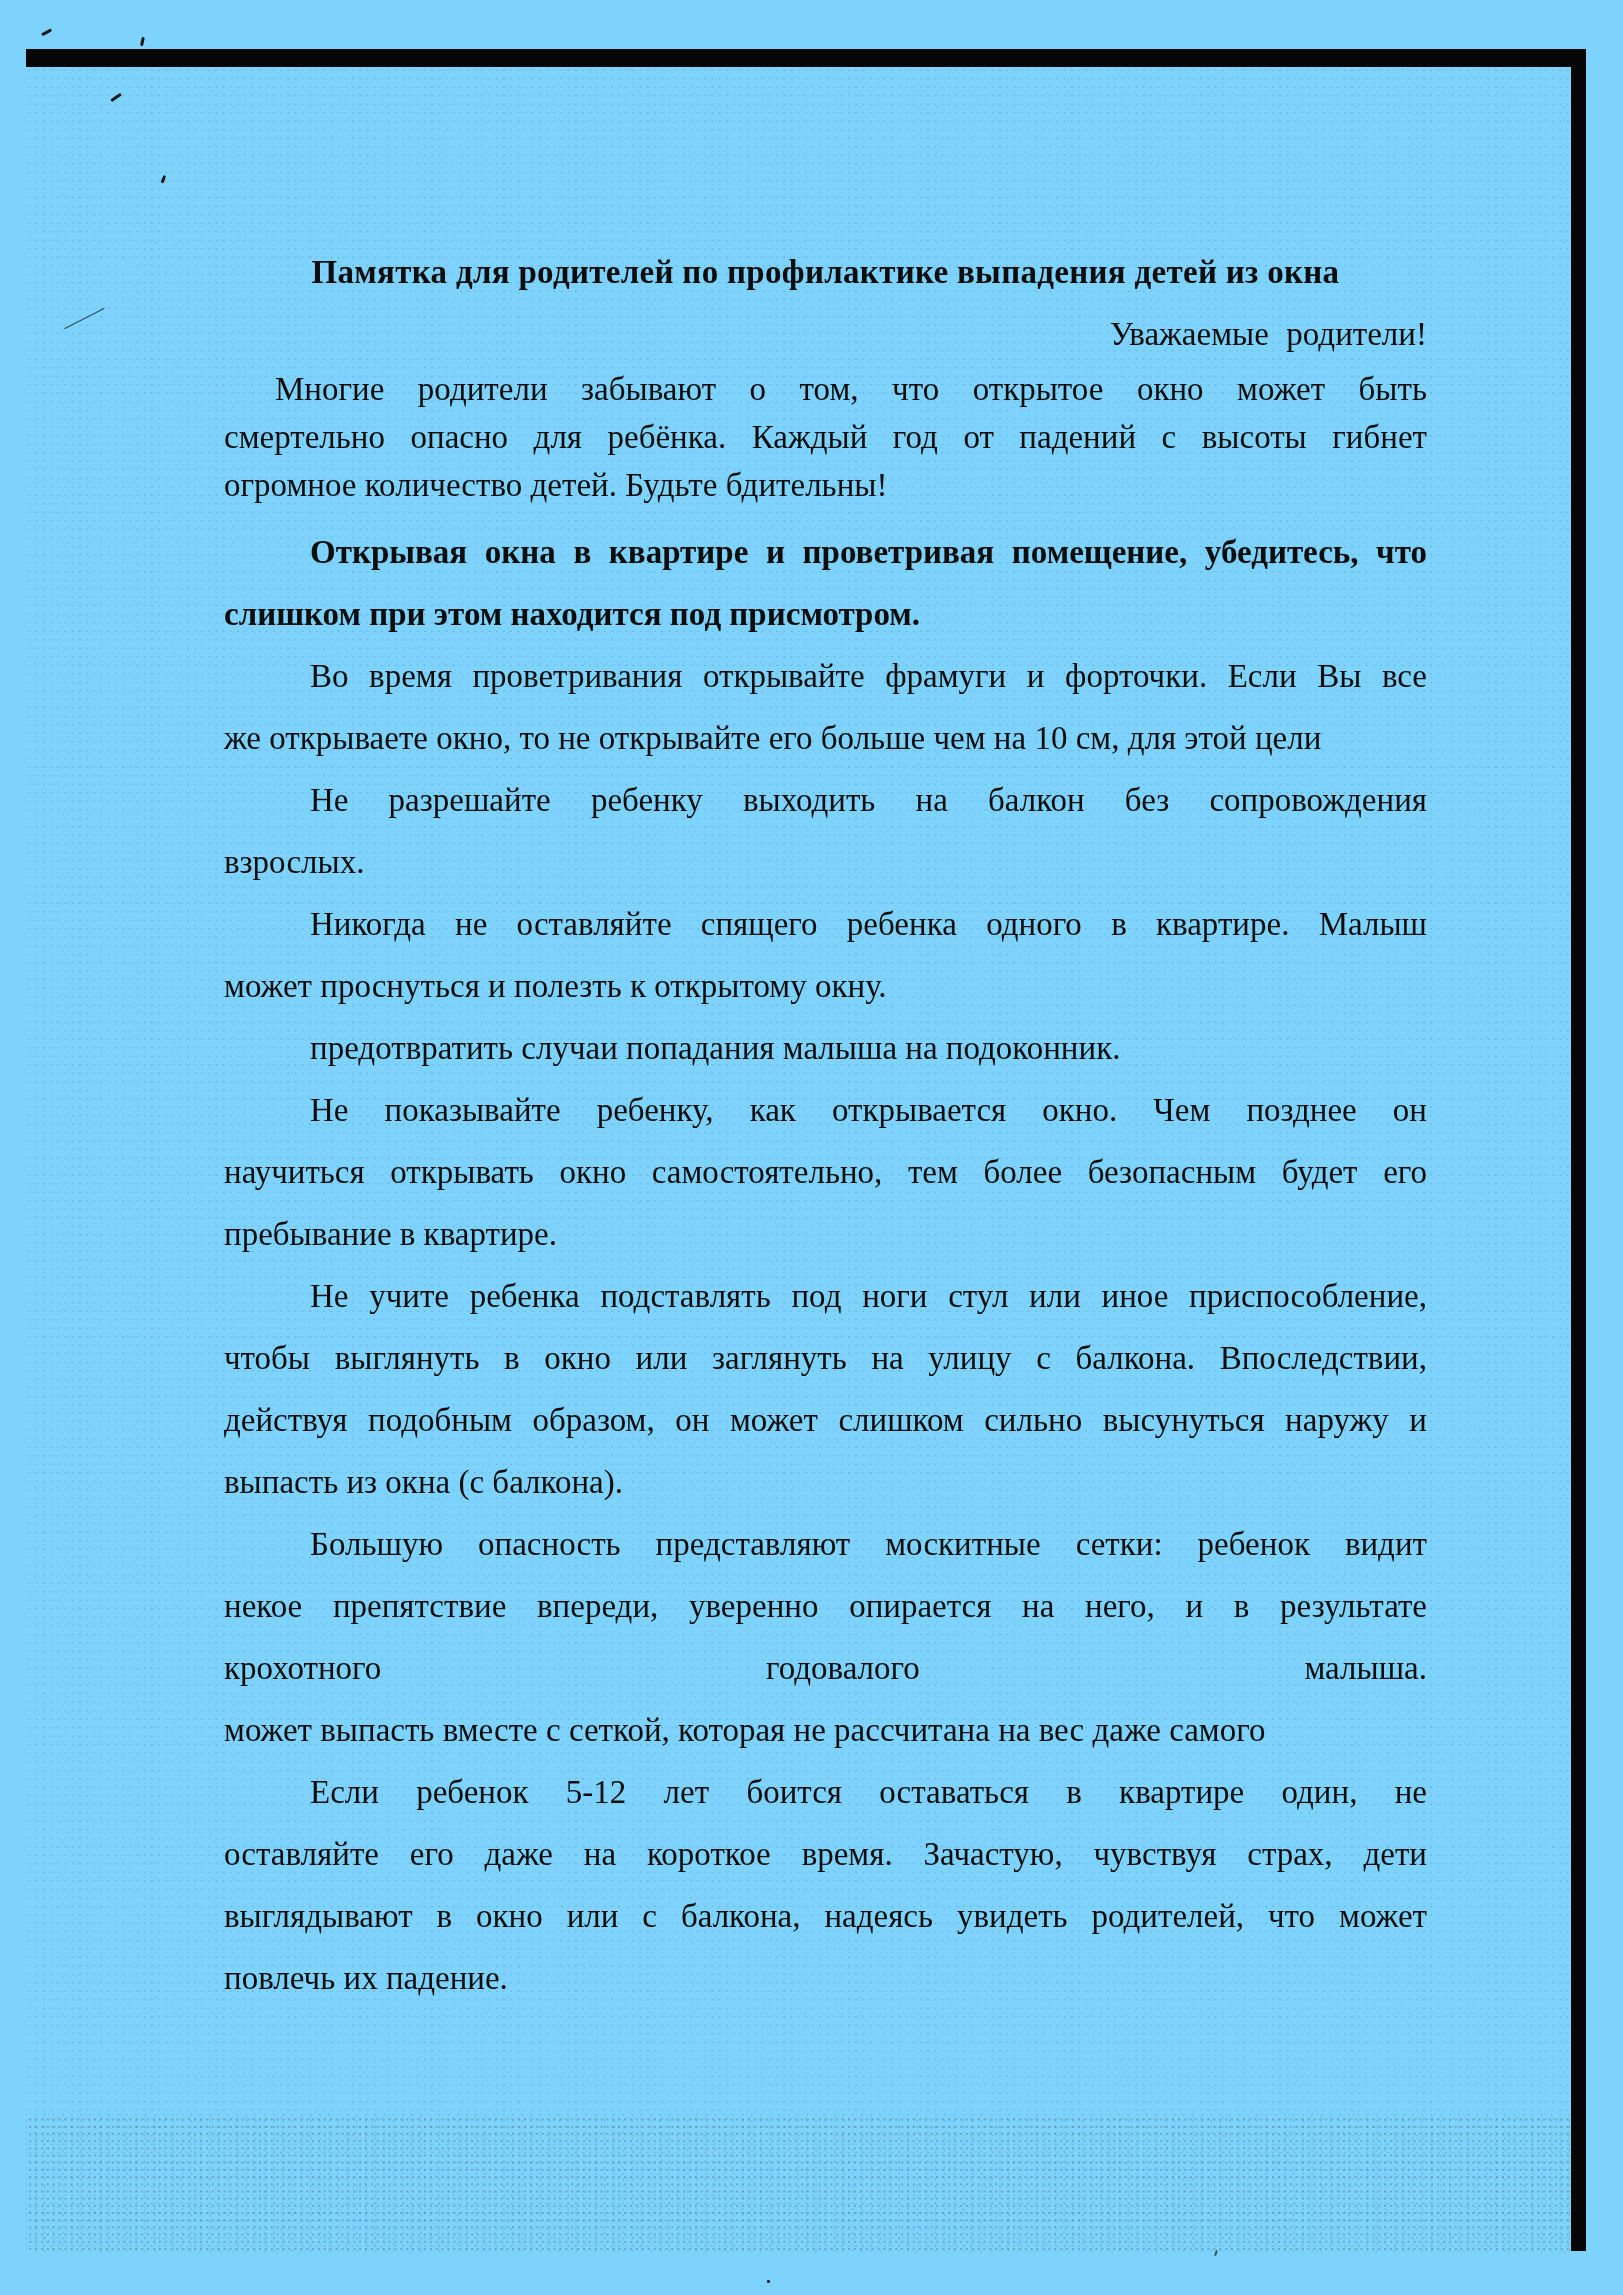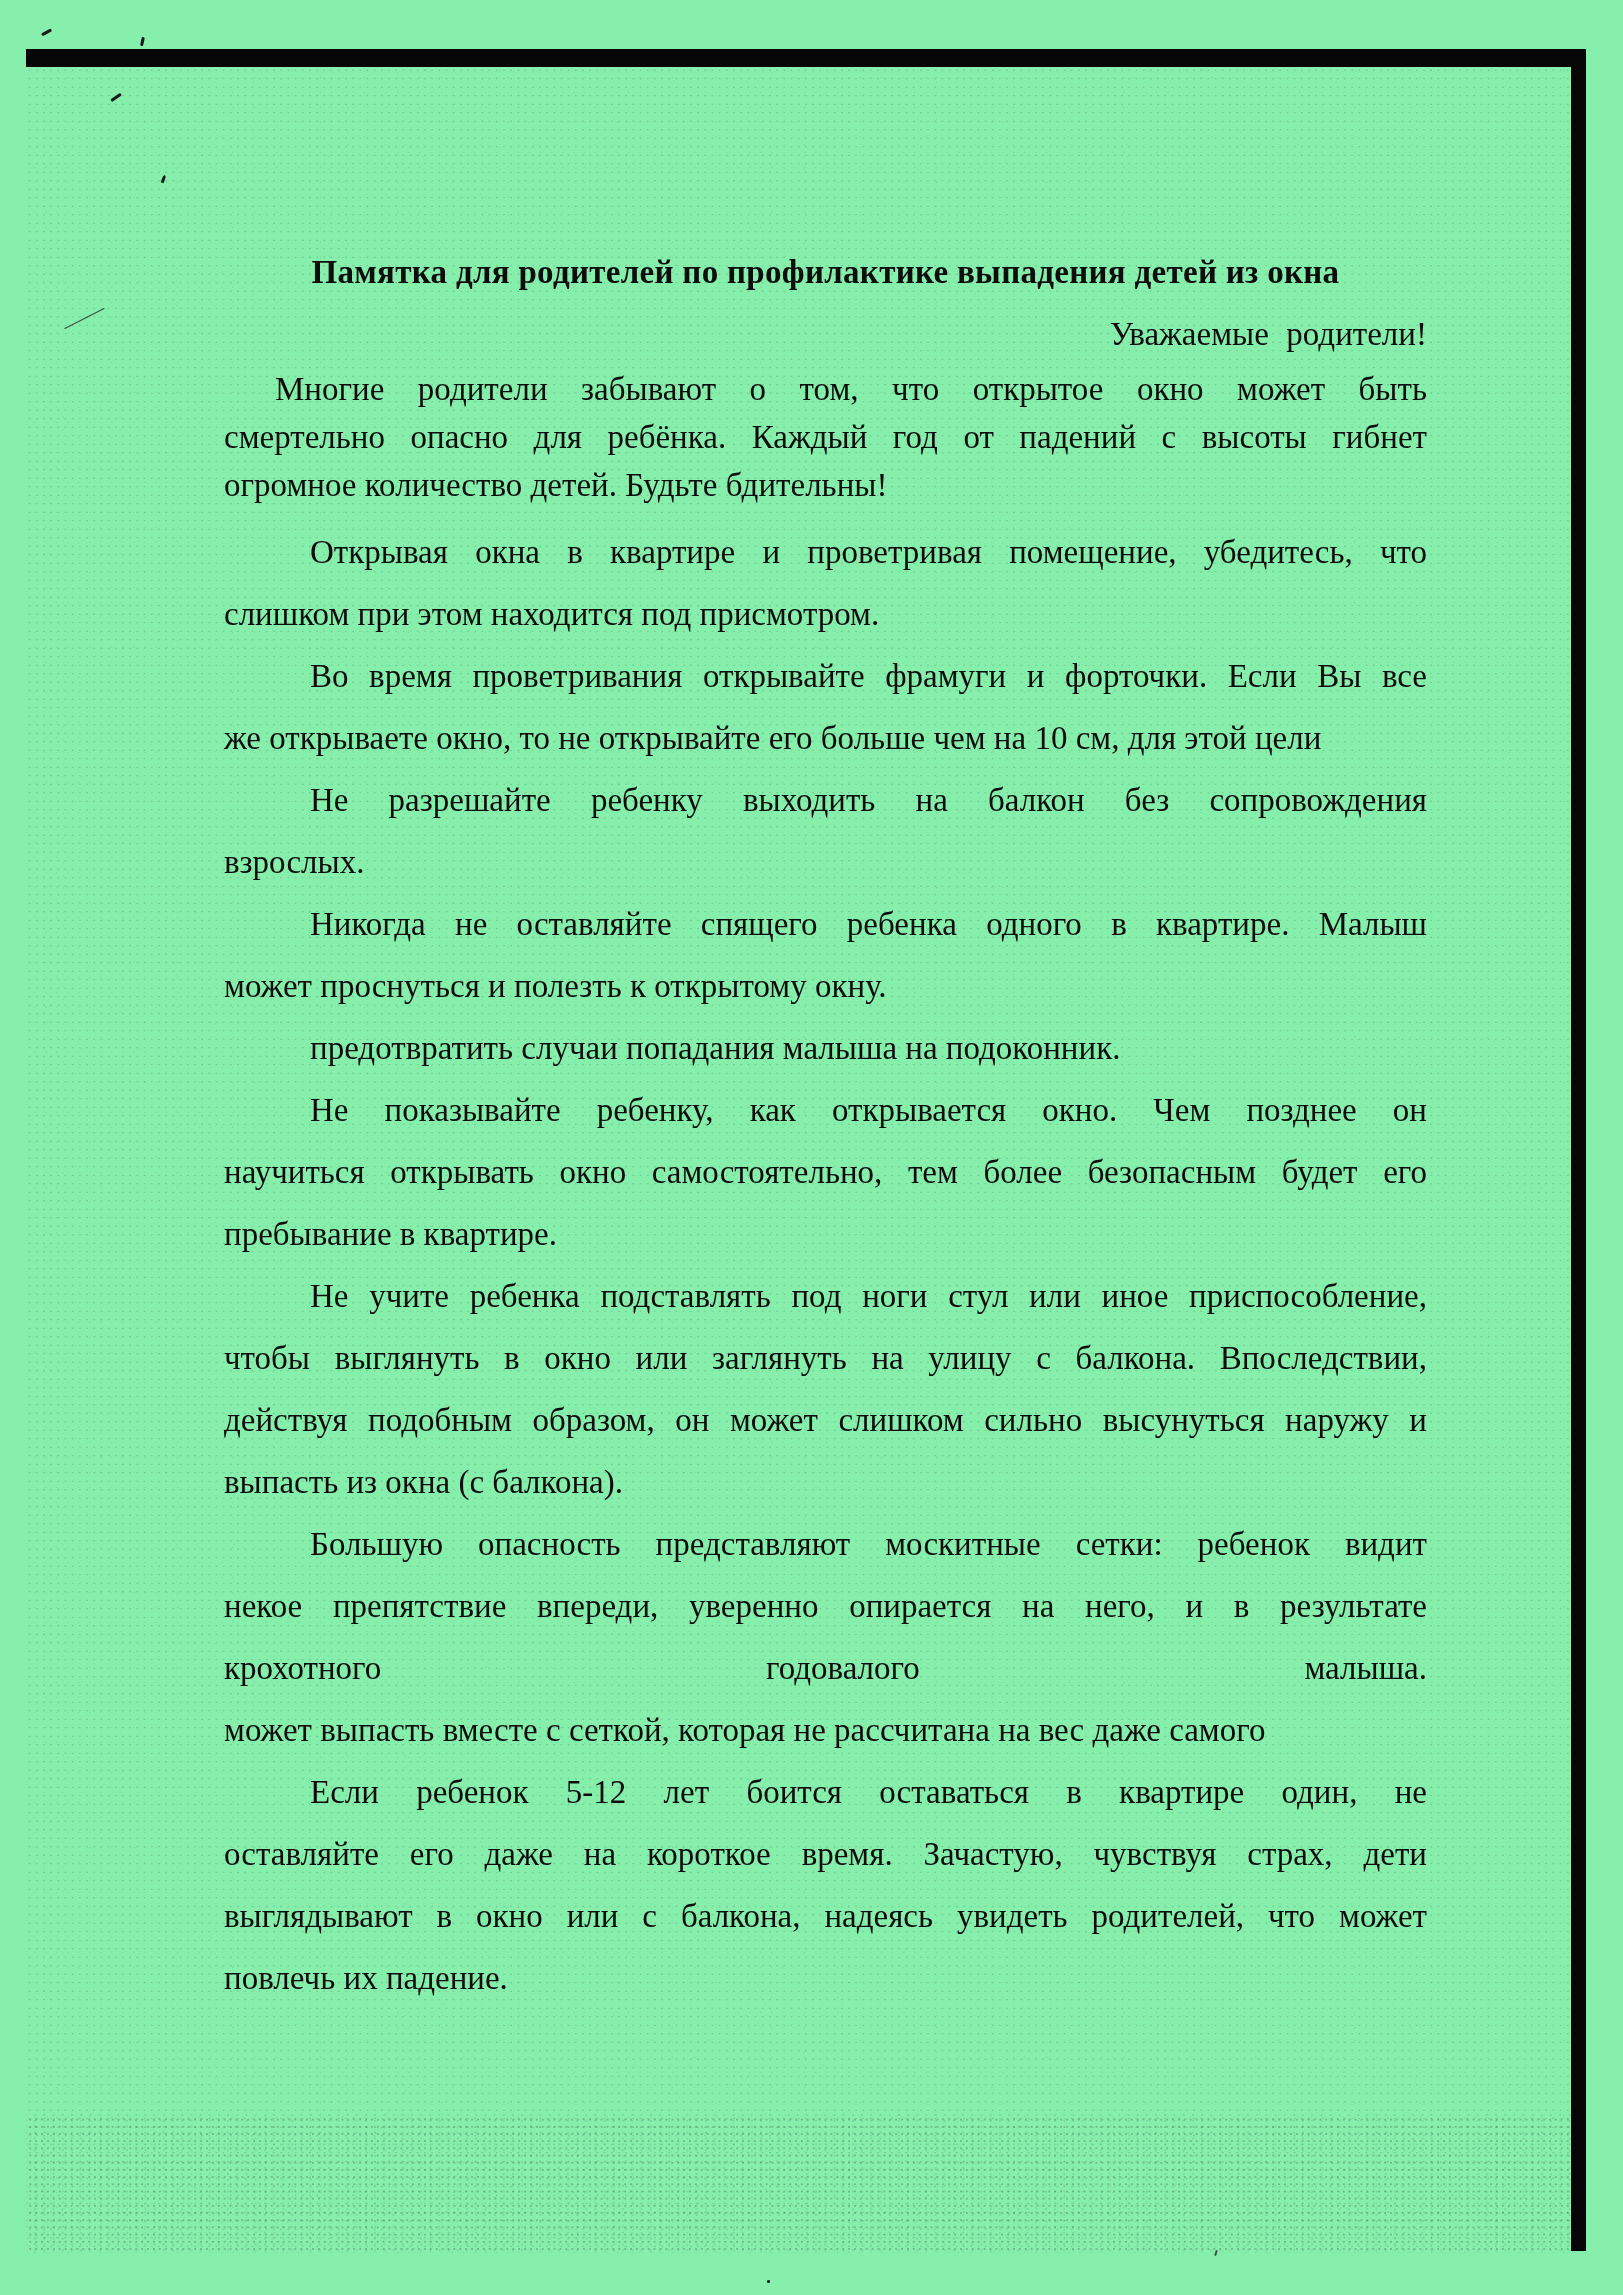--- a/index.html
+++ b/index.html
@@ -4,21 +4,21 @@
 <style>
   html, body {
     margin: 0;
     padding: 0;
     background: #ffffff;
   }
   #page {
     position: relative;
     width: 1623px;
     height: 2295px;
-    background: #86efac;
+    background: #7dd3fc;
     overflow: hidden;
     font-family: "Liberation Serif", "DejaVu Serif", serif;
     color: #0d0d0d;
   }
   
   .scan-area {
     position: absolute;
     left: 26px;
     top: 49px;
     width: 1560px;
@@ -95,21 +95,21 @@
     line-height: 62px;
     word-spacing: 9.2px;
   }
   .para {
     margin: 0;
     line-height: 62px;
   }
   .para-first {
     line-height: 48px;
   }
-  .p2 { margin-top: 11.8px; }
+  .p2 { margin-top: 11.8px; font-weight: bold; }
   .tline {
     display: block;
     text-align: justify;
     text-align-last: justify;
   }
   .para .tline:last-child { text-align-last: left; }
   .para .tline:first-child { text-indent: 86px; }
   .para-first .tline:first-child { text-indent: 51px; }
 </style>
 </head>

